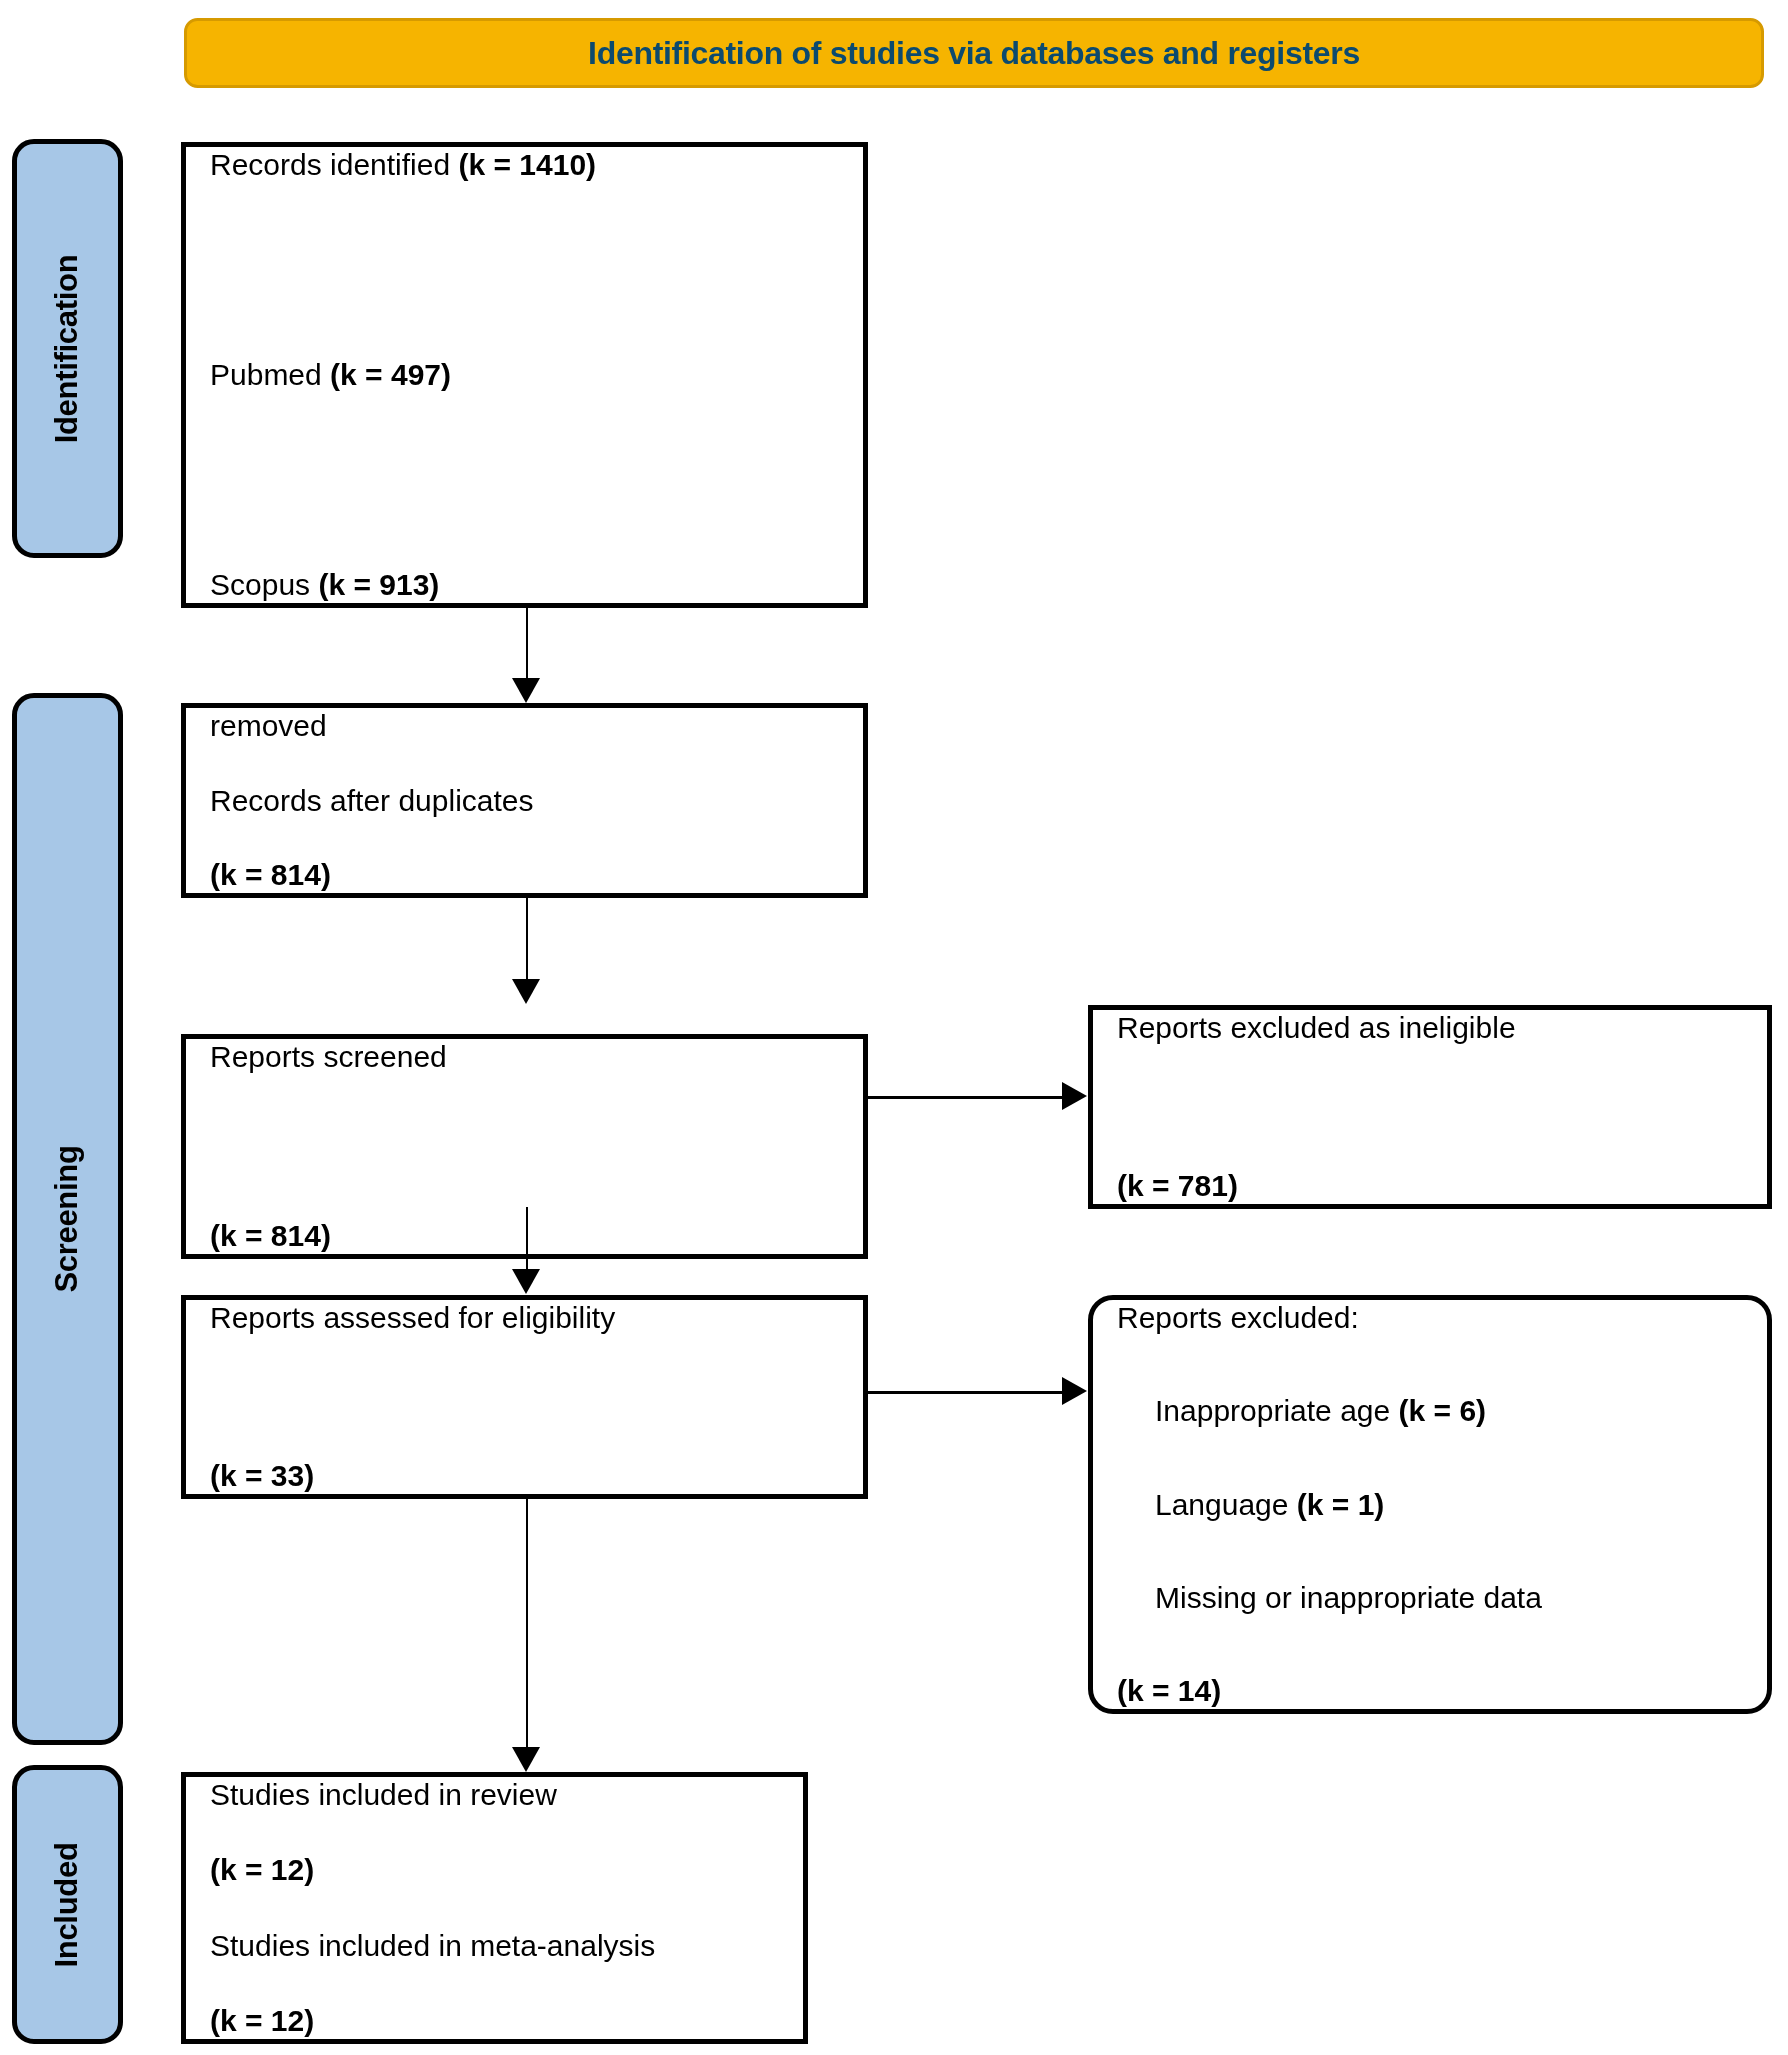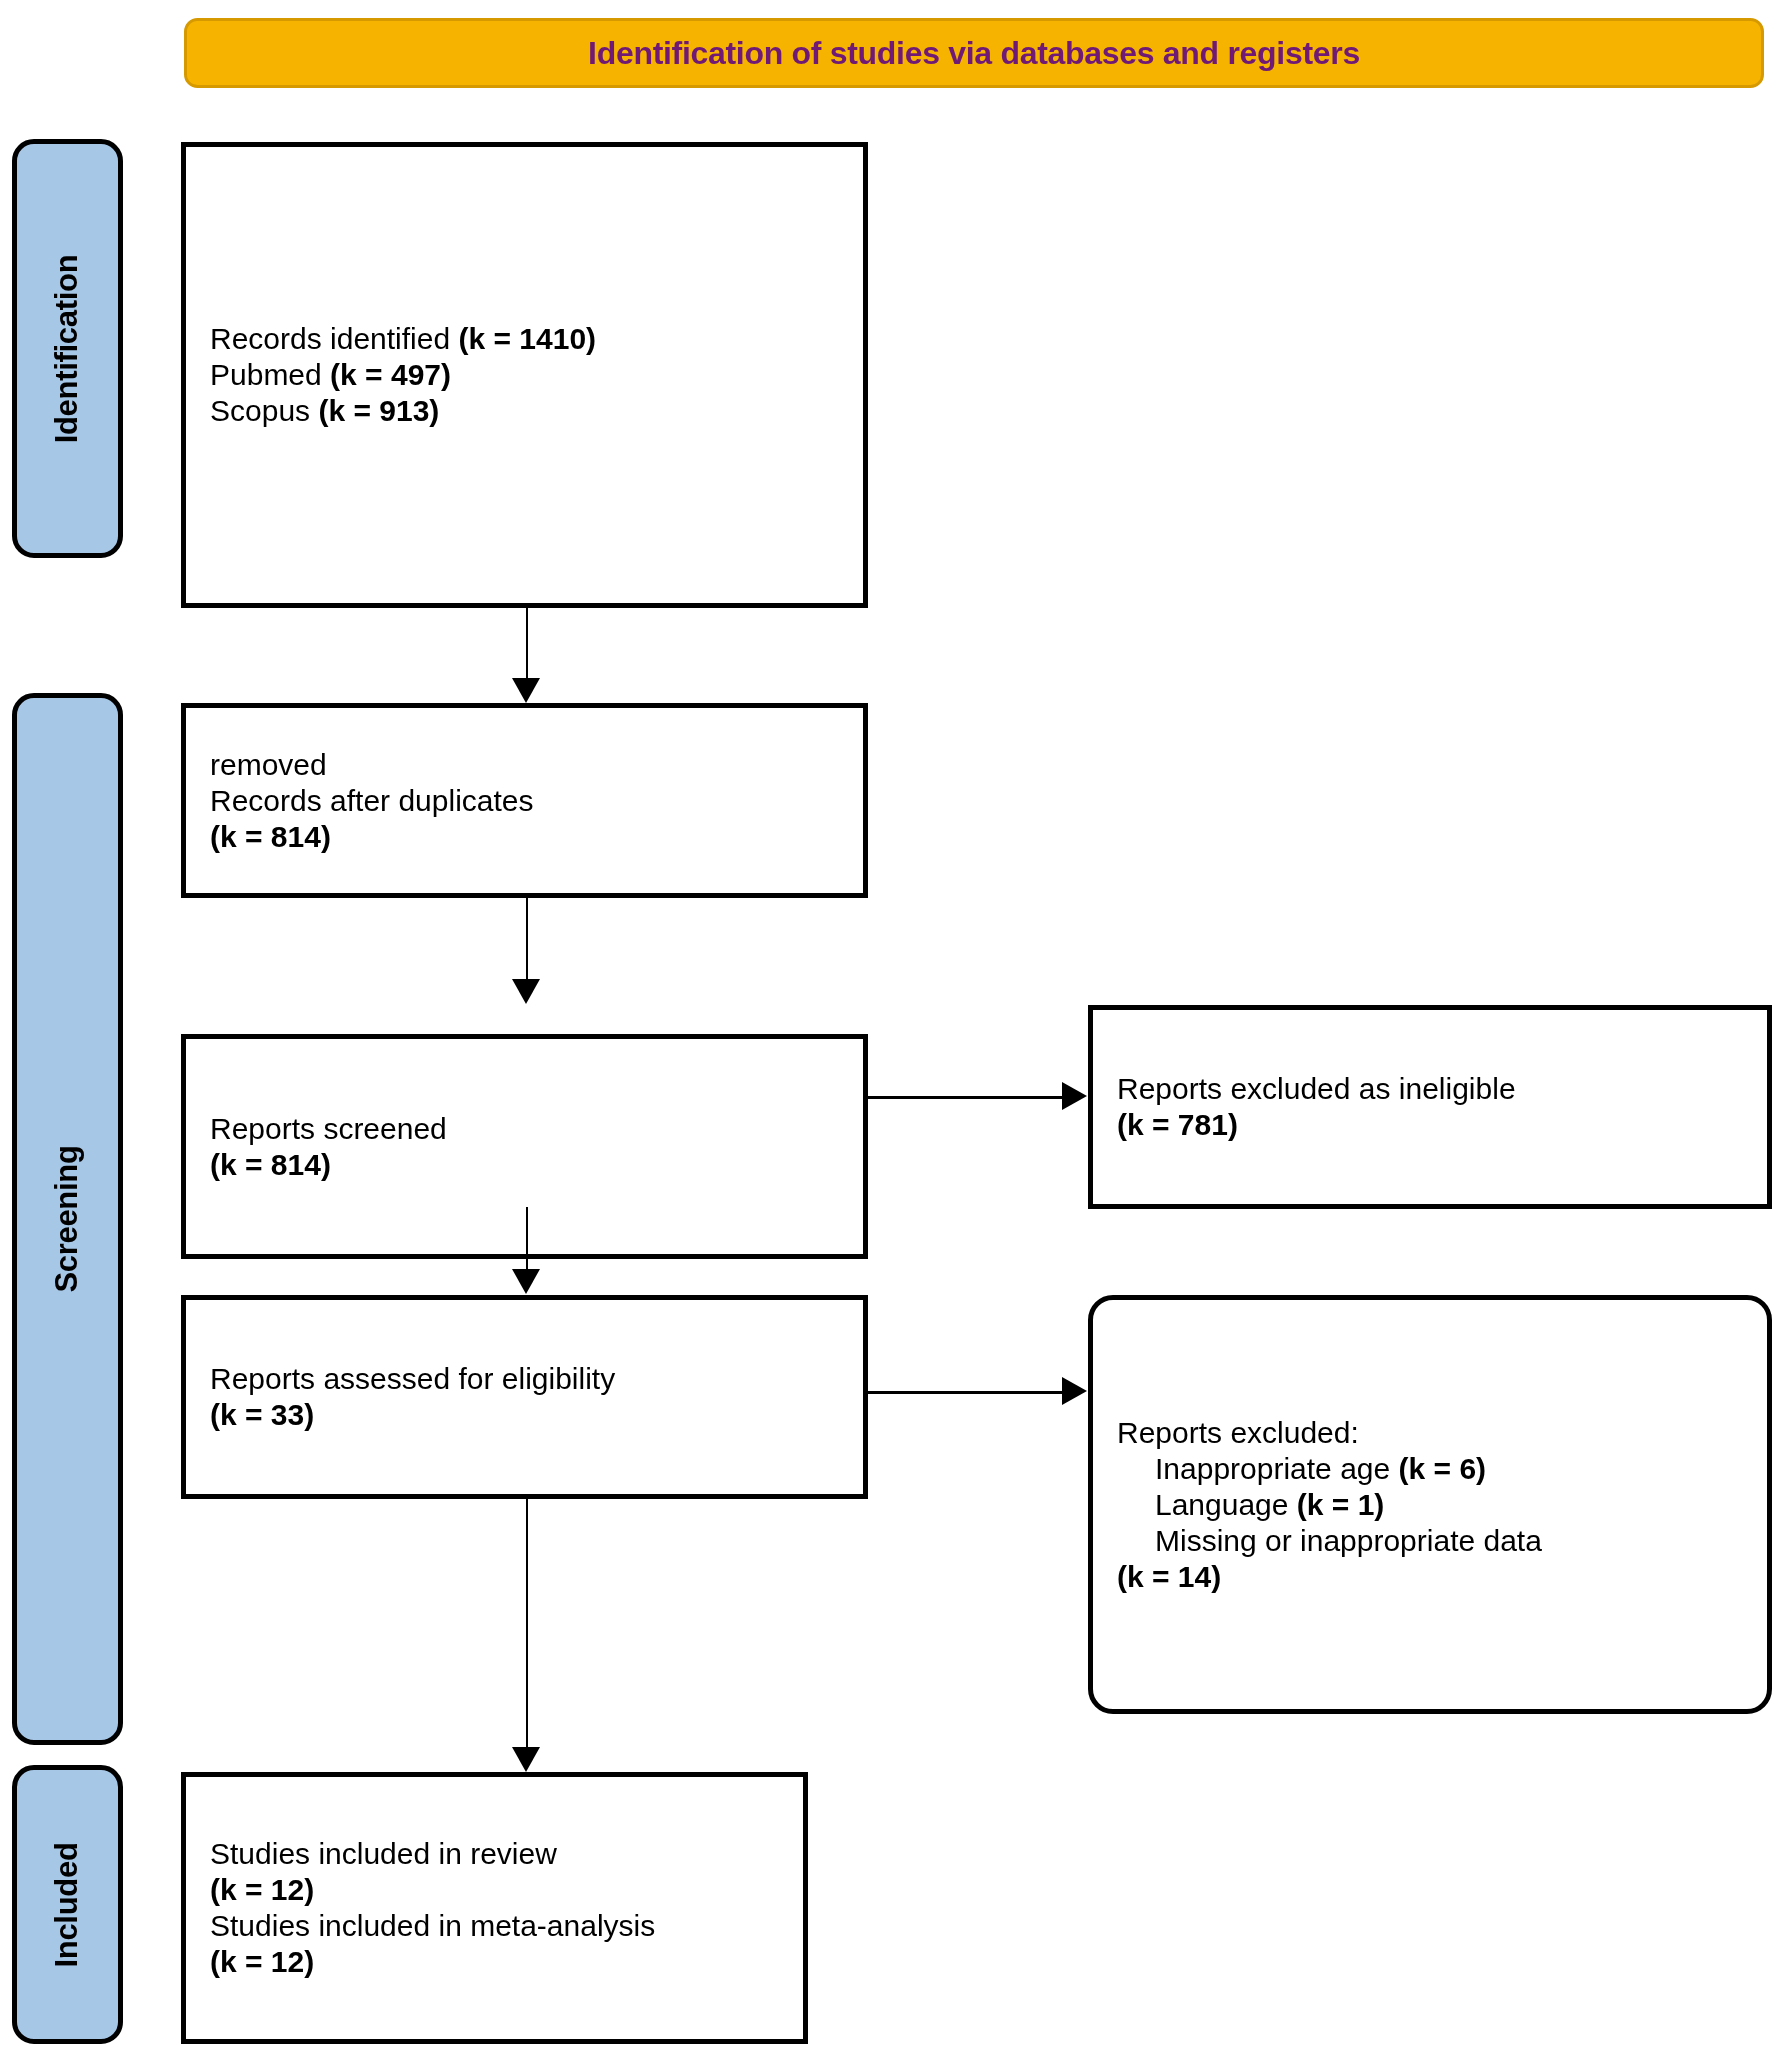--- a/index.html
+++ b/index.html
@@ -31,21 +31,21 @@
     border: 3.1px solid #D69A00;
     border-radius: 13.6px;
     box-sizing: border-box;
     display: flex;
     align-items: center;
     justify-content: center;
   }
   .header-banner .banner-text {
     font-size: 32px;
     font-weight: bold;
-    color: #701a75;
+    color: #0c4a6e;
     letter-spacing: -0.3px;
     white-space: nowrap;
   }
 
   
   .stage-tab {
     position: absolute;
     background: #A7C7E7;
     border: 5.8px solid #000000;
     border-radius: 22px;
@@ -67,21 +67,21 @@
   #stage-included       { left: 11.5px; top: 1765px; width: 111px; height: 279px; }
 
   
   .flow-box {
     position: absolute;
     background: #ffffff;
     border: 5.2px solid #000000;
     box-sizing: border-box;
     display: flex;
     flex-direction: column;
-    justify-content: center;
+    justify-content: space-between;
   }
   .flow-box .line {
     font-size: 30px;
     color: #000000;
     line-height: 1.20;
     padding-left: 24px;
     padding-right: 9.4px;
     white-space: nowrap;
   }
   .flow-box .line.indent { padding-left: 62px; }

